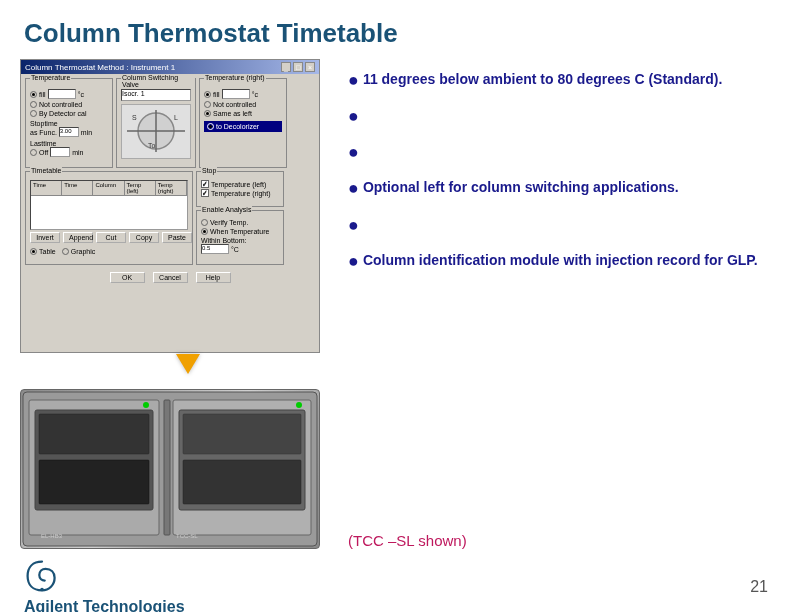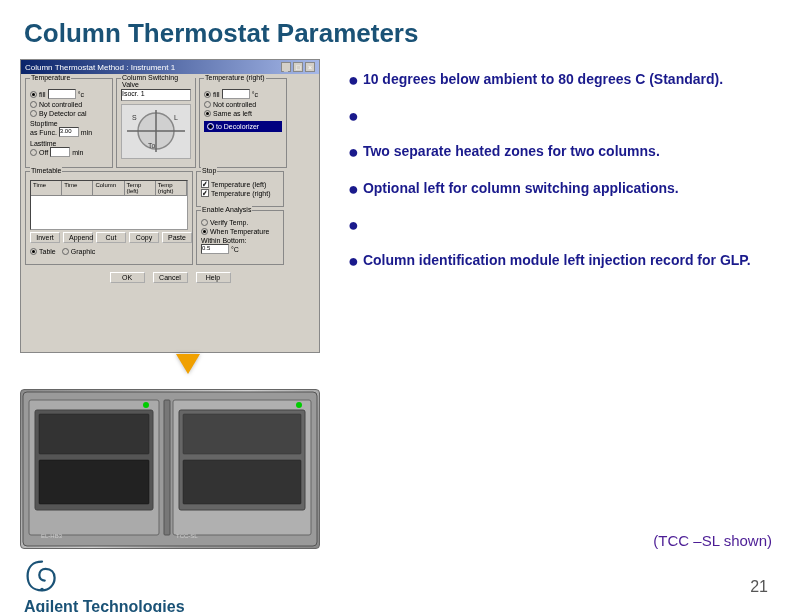--- a/index.html
+++ b/index.html
@@ -266,23 +266,23 @@
       margin-top: 2px;
       flex-shrink: 0;
     }
 
     .bullet-text {
       color: #1a1a8c;
       font-weight: bold;
     }
 
     .caption-text {
-      text-align: right;
+      text-align: left;
       font-size: 15px;
-      color: #4c1d95;
+      color: #be185d;
       margin-top: auto;
       padding-top: 8px;
     }
 
     
     .footer {
       position: absolute;
       bottom: 0;
       left: 0;
       right: 0;
@@ -315,21 +315,21 @@
     }
 
     .swirl-svg {
       width: 36px;
       height: 36px;
     }
   </style>
 </head>
 <body>
 
-<h1 class="page-title">Column Thermostat Parameters</h1>
+<h1 class="page-title">Column Thermostat Timetable</h1>
 
 <div class="content-area">
 
   <div class="left-panel">
 
     <div class="dialog-screenshot">
 
       <div class="dialog-titlebar">
         <span>Column Thermostat Method : Instrument 1</span>
         <div class="dialog-titlebar-btns">
@@ -541,44 +541,43 @@
         </svg>
       </div>
     </div>
 
   </div>
 
   <div class="right-panel">
 
     <div class="bullet-item">
       <span class="bullet-dot">●</span>
-      <span class="bullet-text">10 degrees below ambient to 80 degrees C (Standard).</span>
+      <span class="bullet-text">11 degrees below ambient to 80 degrees C (Standard).</span>
     </div>
 
     <div class="bullet-item">
       <span class="bullet-dot">●</span>
     </div>
 
     <div class="bullet-item">
       <span class="bullet-dot">●</span>
-      <span class="bullet-text">Two separate heated zones for two columns.</span>
     </div>
 
     <div class="bullet-item">
       <span class="bullet-dot">●</span>
       <span class="bullet-text">Optional left for column switching applications.</span>
     </div>
 
     <div class="bullet-item">
       <span class="bullet-dot">●</span>
     </div>
 
     <div class="bullet-item">
       <span class="bullet-dot">●</span>
-      <span class="bullet-text">Column identification module left injection record for GLP.</span>
+      <span class="bullet-text">Column identification module with injection record for GLP.</span>
     </div>
 
     <div class="caption-text">(TCC –SL shown)</div>
 
   </div>
 
 </div>
 
 <div class="footer">
   <div class="agilent-swirl">

